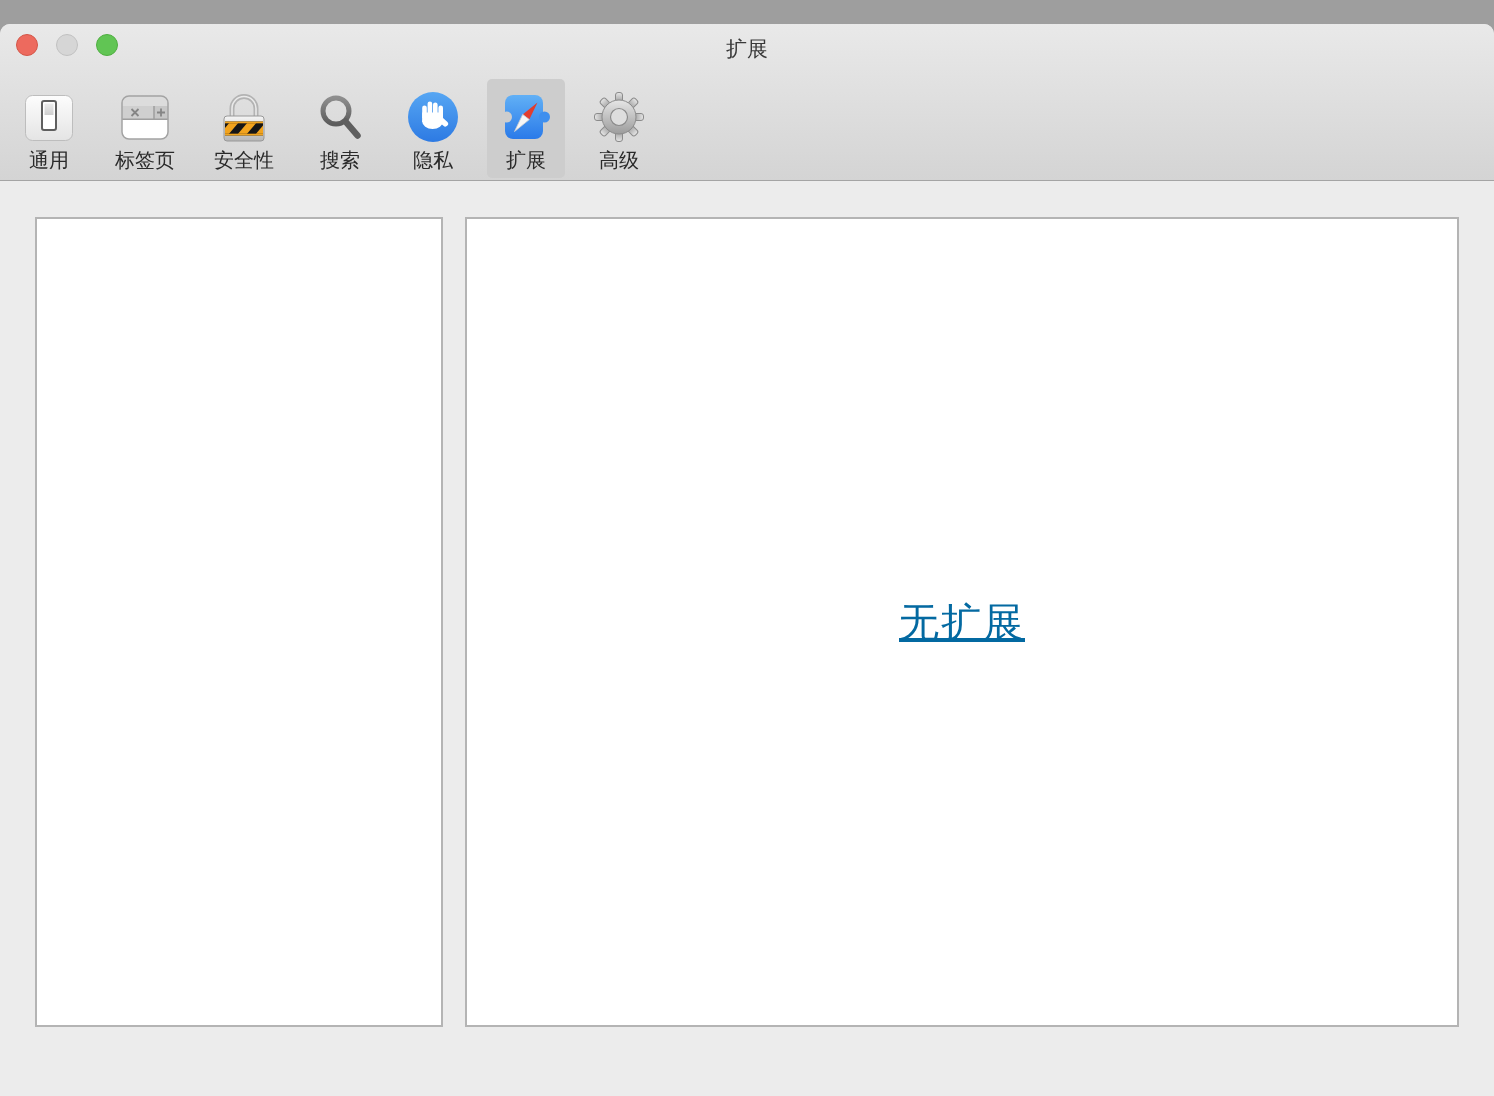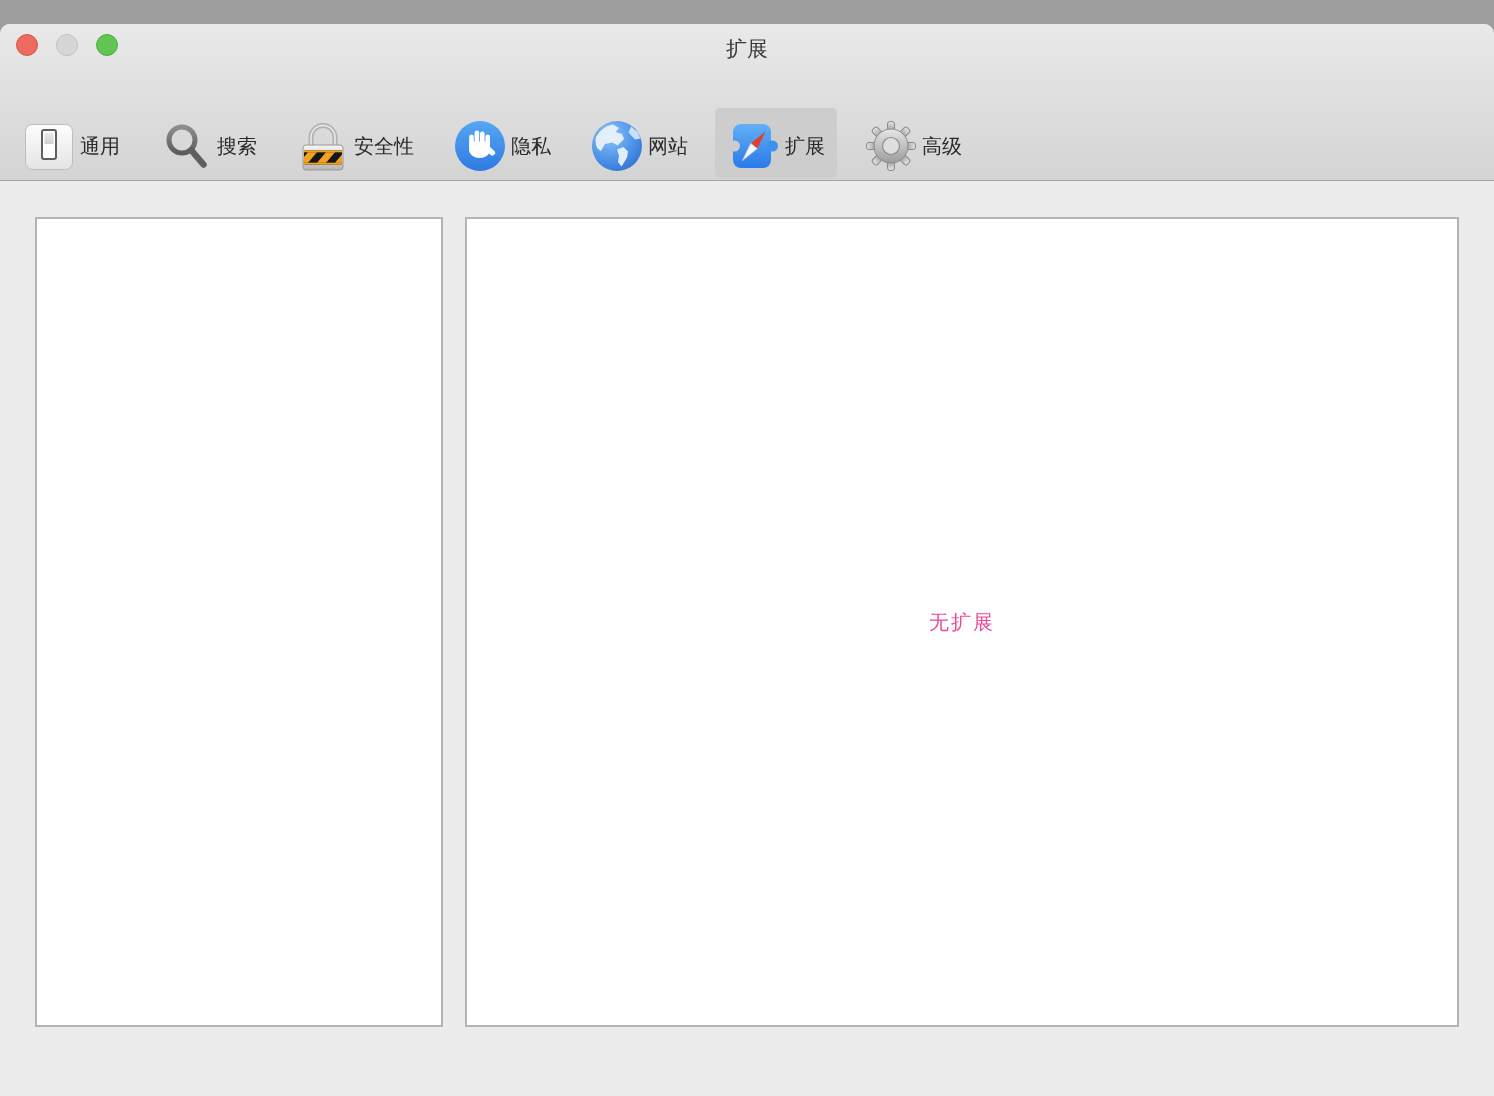--- a/index.html
+++ b/index.html
@@ -38,21 +38,21 @@
   }
   .traffic.close   { background: #ed6a5e; border: 1px solid #d35648; }
   .traffic.minimize{ background: #d6d6d6; border: 1px solid #c1c1c1; }
   .traffic.zoom    { background: #61c554; border: 1px solid #4fae40; }
 
   .toolbar-items {
     position: absolute; left: 10px; bottom: 2px;
     display: flex; align-items: flex-end; gap: 15px;
   }
   .tb-item {
-    display: flex; flex-direction: row; align-items: center;
+    display: flex; flex-direction: column; align-items: center;
     gap: 4px;
     padding: 11px 12px 5px 12px;
     border-radius: 5px;
     cursor: default;
   }
   .tb-item.selected { background: #cdcdcd; }
   .tb-item .tb-icon { width: 54px; height: 54px; }
   .tb-item .tb-icon svg { width: 54px; height: 54px; display: block; }
   .tb-label {
     font-size: 20px; color: #2a2a2a; white-space: nowrap; line-height: 25px;
@@ -62,21 +62,21 @@
   .content { position: absolute; top: 158px; left: 0; right: 0; bottom: 0; background: #ececec; }
   .pane {
     position: absolute; top: 35px;
     background: #ffffff;
     border: 2px solid #b4b4b4;
   }
   .pane.list   { left: 35px;  width: 408px; height: 810px; }
   .pane.detail { left: 465px; width: 994px; height: 810px;
     display: flex; align-items: center; justify-content: center; }
   .empty-message {
-    font-size: 20px; color: #ec4899; letter-spacing: 2px;
+    font-size: 40px; color: #0369a1; letter-spacing: 2px; text-decoration: underline;
   }
 </style>
 </head>
 <body>
 
 <div class="window">
 
   <div class="header">
     <div class="traffic-lights">
       <div class="traffic close"></div>
@@ -101,38 +101,45 @@
               </linearGradient>
             </defs>
             <rect x="3.5" y="5.5" width="47" height="45" rx="7" fill="url(#g-gen)" stroke="#bdbdbd"></rect>
             <rect x="20" y="11" width="14" height="29" rx="2" fill="#ffffff" stroke="#5f5f5f" stroke-width="2"></rect>
             <rect x="22.5" y="13.5" width="9" height="11.5" fill="url(#g-sw)"></rect>
           </svg>
         </span>
         <span class="tb-label">通用</span>
       </div>
 
-
-
-
-      <div class="tb-item">
-        <span class="tb-icon">
-          <svg viewBox="0 0 54 54">
-            <defs>
-              <linearGradient id="g-mag" x1="0" y1="0" x2="0" y2="1">
-                <stop offset="0" stop-color="#8e8e8e"></stop>
-                  <stop offset="1" stop-color="#5c5c5c"></stop>
-              </linearGradient>
-            </defs>
-            <circle cx="23" cy="21" r="13" fill="none" stroke="url(#g-mag)" stroke-width="5"></circle>
-            <line x1="32.5" y1="31.5" x2="44.5" y2="45.5" stroke="#5f5f5f" stroke-width="6.5" stroke-linecap="round"></line>
-          </svg>
-        </span>
-        <span class="tb-label">搜索</span>
-      </div>
+      <div class="tb-item">
+        <span class="tb-icon">
+          <svg viewBox="0 0 54 54">
+            <defs>
+                <clipPath id="c-tabs">
+                  <rect x="4" y="6" width="46" height="43" rx="7"></rect>
+                </clipPath>
+              </defs>
+            <g clip-path="url(#c-tabs)">
+              <rect x="4" y="6" width="46" height="43" fill="#ffffff"></rect>
+              <rect x="4" y="6" width="46" height="10" fill="#dcdcdc"></rect>
+              <rect x="4" y="16" width="32" height="13" fill="#cfcfcf"></rect>
+              <rect x="36" y="16" width="14" height="13" fill="#c7c7c7"></rect>
+              <line x1="36" y1="16" x2="36" y2="29" stroke="#9e9e9e" stroke-width="1.5"></line>
+              <line x1="4" y1="29.2" x2="50" y2="29.2" stroke="#9e9e9e" stroke-width="1.5"></line>
+              <path d="M13.5 19 l7 7 M20.5 19 l-7 7" stroke="#858585" stroke-width="1.8"></path>
+              <path d="M43 18.5 v8 M39 22.5 h8" stroke="#858585" stroke-width="1.8"></path>
+            </g>
+            <rect x="4" y="6" width="46" height="43" rx="7" fill="none" stroke="#a3a3a3" stroke-width="1.5"></rect>
+          </svg>
+        </span>
+        <span class="tb-label">标签页</span>
+      </div>
+
+
 
       <div class="tb-item">
         <span class="tb-icon">
           <svg viewBox="0 0 54 54">
             <defs>
               <linearGradient id="g-lockbody" x1="0" y1="0" x2="0" y2="1">
                 <stop offset="0" stop-color="#f6f6f6"></stop>
                   <stop offset="1" stop-color="#b5b5b5"></stop>
               </linearGradient>
               <clipPath id="c-band">
@@ -152,60 +159,56 @@
             </g>
           </svg>
         </span>
         <span class="tb-label">安全性</span>
       </div>
 
       <div class="tb-item">
         <span class="tb-icon">
           <svg viewBox="0 0 54 54">
             <defs>
+              <linearGradient id="g-mag" x1="0" y1="0" x2="0" y2="1">
+                <stop offset="0" stop-color="#8e8e8e"></stop>
+                  <stop offset="1" stop-color="#5c5c5c"></stop>
+              </linearGradient>
+            </defs>
+            <circle cx="23" cy="21" r="13" fill="none" stroke="url(#g-mag)" stroke-width="5"></circle>
+            <line x1="32.5" y1="31.5" x2="44.5" y2="45.5" stroke="#5f5f5f" stroke-width="6.5" stroke-linecap="round"></line>
+          </svg>
+        </span>
+        <span class="tb-label">搜索</span>
+      </div>
+
+      <div class="tb-item">
+        <span class="tb-icon">
+          <svg viewBox="0 0 54 54">
+            <defs>
               <linearGradient id="g-priv" x1="0" y1="0" x2="0" y2="1">
                 <stop offset="0" stop-color="#56a6f3"></stop>
                   <stop offset="1" stop-color="#2d7ae3"></stop>
               </linearGradient>
             </defs>
             <circle cx="27" cy="27" r="25" fill="url(#g-priv)"></circle>
             <g fill="#ffffff">
               <rect x="16.2" y="15.5" width="4.6" height="14" rx="2.3"></rect>
               <rect x="21.6" y="11.5" width="4.6" height="17" rx="2.3"></rect>
               <rect x="27" y="12.5" width="4.6" height="16" rx="2.3"></rect>
               <rect x="32.4" y="15.5" width="4.6" height="13" rx="2.3"></rect>
               <rect x="16.2" y="22.5" width="20.8" height="9.5"></rect>
               <ellipse cx="26.6" cy="31.5" rx="10.4" ry="7.5"></ellipse>
               <rect x="32" y="25" width="13" height="5.6" rx="2.8" transform="rotate(42 33 27)"></rect>
             </g>
           </svg>
         </span>
         <span class="tb-label">隐私</span>
       </div>
 
-      <div class="tb-item">
-        <span class="tb-icon">
-          <svg viewBox="0 0 54 54">
-            <defs>
-              <radialGradient id="g-globe" cx="0.35" cy="0.28" r="0.95">
-                <stop offset="0" stop-color="#8ec4f8"></stop>
-                  <stop offset="0.55" stop-color="#4a90e8"></stop>
-                  <stop offset="1" stop-color="#2a64c4"></stop>
-              </radialGradient>
-            </defs>
-            <circle cx="27" cy="27" r="25" fill="url(#g-globe)"></circle>
-            <g fill="#e9f2fb" opacity="0.95">
-              <path d="M6 18 Q12 7 23 5.5 l6 3.5 -3.5 4 6.5 2 2 5 -6.5 6.5 -5 -3 -7.5 1.5 -4 7 -3.5 -2.5 Q4.5 24 6 18 Z"></path>
-              <path d="M27 30.5 l6.5 -2.5 4.5 4.5 -1 6 -5.5 9 -3.5 -4.5 1 -6.5 Z"></path>
-              <path d="M41 7.5 l6.5 5.5 3 6.5 -5.5 1 -6.5 -7 Z" opacity="0.85"></path>
-            </g>
-          </svg>
-        </span>
-        <span class="tb-label">网站</span>
-      </div>
 
       <div class="tb-item selected">
         <span class="tb-icon">
           <svg viewBox="0 0 54 54">
             <defs>
               <linearGradient id="g-ext" x1="0" y1="0" x2="0" y2="1">
                 <stop offset="0" stop-color="#61b0f6"></stop>
                   <stop offset="1" stop-color="#2a7ae9"></stop>
               </linearGradient>
             </defs>

